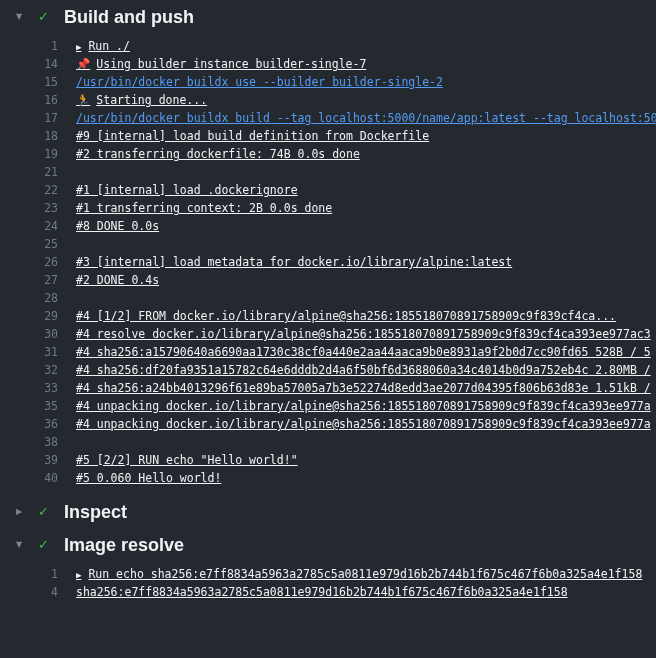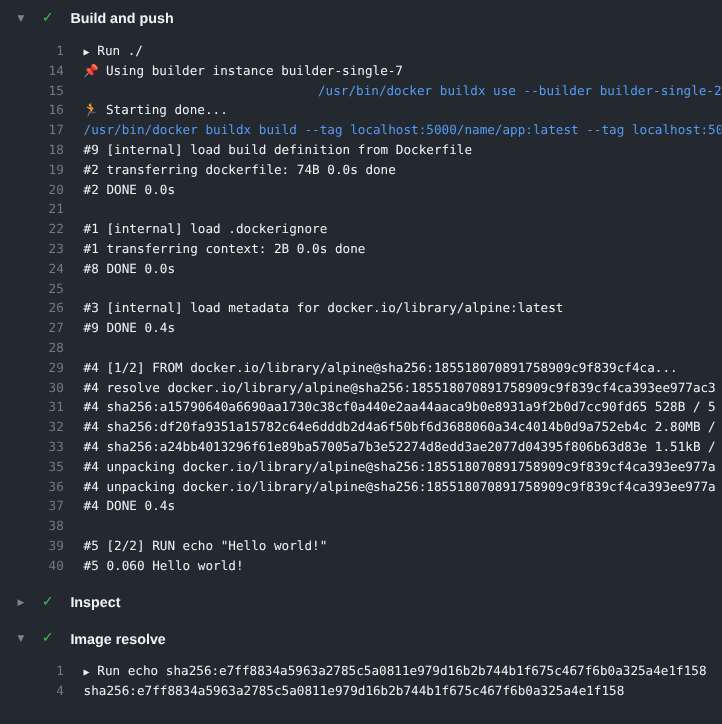--- a/index.html
+++ b/index.html
@@ -17,30 +17,30 @@
   .tri {
     width:22px; flex:none; color:#7a8490; font-size:8px; line-height:16px;
     font-family:"DejaVu Sans",sans-serif;
   }
   .check {
     width:26px; flex:none; color:#3fb950; font-weight:bold; font-size:13px;
     line-height:16px; font-family:"DejaVu Sans",sans-serif;
   }
   .sec-title {
     font-family:"Liberation Sans","DejaVu Sans",sans-serif;
-    font-weight:700; font-size:13px; line-height:16px; color:#f0f3f6;
+    font-weight:700; font-size:18px; line-height:16px; color:#f0f3f6;
   }
   .sec-body { padding:4px 0 8px 0; }
   .log-line { display:flex; height:18px; line-height:18px; white-space:pre; }
   .ln {
     width:58px; flex:none; text-align:right; color:#6e7a87;
     text-decoration:none; cursor:pointer; user-select:none;
   }
-  .lc { padding-left:18px; overflow:hidden; white-space:pre; flex:1; }
-  .lc.cmd { color:#539bf5;text-align:right; }
+  .lc { padding-left:18px; overflow:hidden; white-space:pre; flex:1;text-decoration:underline; }
+  .lc.cmd { color:#539bf5; }
   .arrow { color:#f0f3f6; font-size:9px; margin-right:7px; }
   .emoji { margin-right:6px; }
   .emoji.pin { color:#e5534b; }
   .emoji.run { color:#d9a03f; }
 </style>
 </head>
 <body>
 
 <div class="viewer" id="sections-root">
   <section>
@@ -78,24 +78,20 @@
   <div class="log-line">
     <a class="ln">18</a>
     <span class="lc"><span>#9 [internal] load build definition from Dockerfile</span></span>
   </div>
 
   <div class="log-line">
     <a class="ln">19</a>
     <span class="lc"><span>#2 transferring dockerfile: 74B 0.0s done</span></span>
   </div>
 
-  <div class="log-line">
-    <a class="ln">20</a>
-    <span class="lc"><span>#2 DONE 0.0s</span></span>
-  </div>
 
   <div class="log-line">
     <a class="ln">21</a>
     <span class="lc"><span></span></span>
   </div>
 
   <div class="log-line">
     <a class="ln">22</a>
     <span class="lc"><span>#1 [internal] load .dockerignore</span></span>
   </div>
@@ -115,21 +111,21 @@
     <span class="lc"><span></span></span>
   </div>
 
   <div class="log-line">
     <a class="ln">26</a>
     <span class="lc"><span>#3 [internal] load metadata for docker.io/library/alpine:latest</span></span>
   </div>
 
   <div class="log-line">
     <a class="ln">27</a>
-    <span class="lc"><span>#9 DONE 0.4s</span></span>
+    <span class="lc"><span>#2 DONE 0.4s</span></span>
   </div>
 
   <div class="log-line">
     <a class="ln">28</a>
     <span class="lc"><span></span></span>
   </div>
 
   <div class="log-line">
     <a class="ln">29</a>
     <span class="lc"><span>#4 [1/2] FROM docker.io/library/alpine@sha256:185518070891758909c9f839cf4ca...</span></span>
@@ -159,24 +155,20 @@
   <div class="log-line">
     <a class="ln">35</a>
     <span class="lc"><span>#4 unpacking docker.io/library/alpine@sha256:185518070891758909c9f839cf4ca393ee977a</span></span>
   </div>
 
   <div class="log-line">
     <a class="ln">36</a>
     <span class="lc"><span>#4 unpacking docker.io/library/alpine@sha256:185518070891758909c9f839cf4ca393ee977a</span></span>
   </div>
 
-  <div class="log-line">
-    <a class="ln">37</a>
-    <span class="lc"><span>#4 DONE 0.4s</span></span>
-  </div>
 
   <div class="log-line">
     <a class="ln">38</a>
     <span class="lc"><span></span></span>
   </div>
 
   <div class="log-line">
     <a class="ln">39</a>
     <span class="lc"><span>#5 [2/2] RUN echo "Hello world!"</span></span>
   </div>

